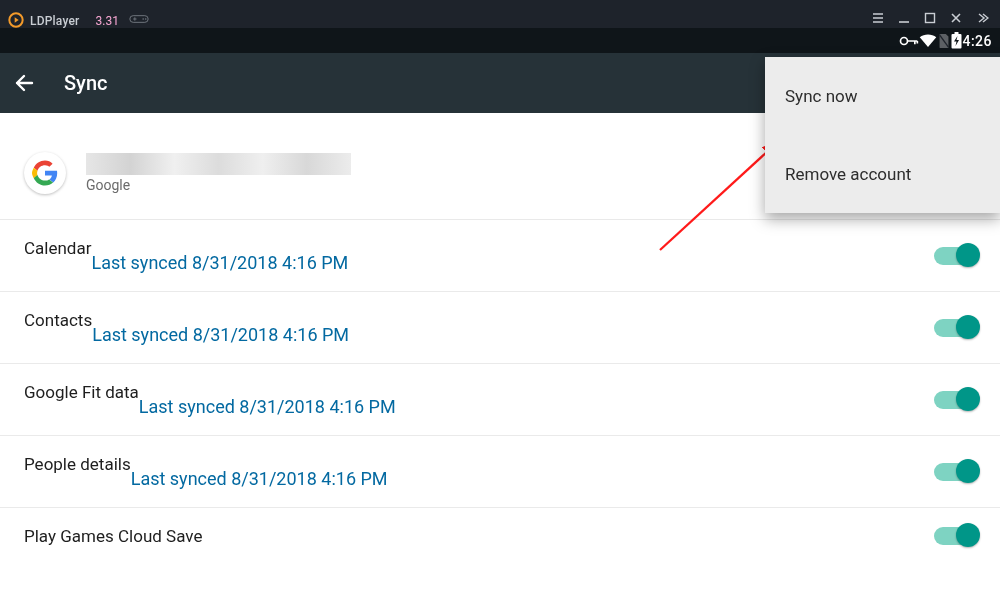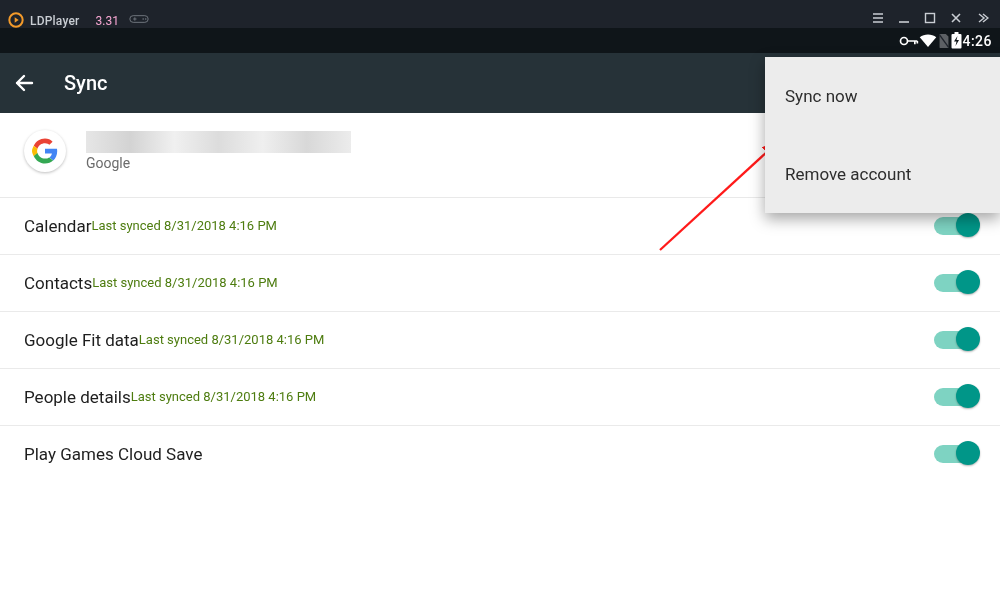--- a/index.html
+++ b/index.html
@@ -19,31 +19,31 @@
   .status-ico svg{display:block}
   .status-time{font-weight:500;letter-spacing:.5px}
   
   .app-bar{height:60px;background:#263238;display:flex;align-items:center;color:#fff;padding:0 8px}
   .back-btn{width:32px;height:32px;display:flex;align-items:center;justify-content:center;margin-right:24px;cursor:pointer;color:#fff}
   .app-title{font-size:20px;font-weight:500}
   
   .popup{position:absolute;top:57px;right:0;width:235px;background:#ececec;box-shadow:0 6px 14px rgba(0,0,0,.35);z-index:50}
   .popup-item{height:56px;display:flex;align-items:center;padding:11px 20px;font-size:17px;color:#2d2d2d;cursor:pointer}
   
-  .account-row{display:flex;align-items:center;height:72px;padding:2px 20px 10px 24px;border-bottom:1px solid #e9e9e9}
+  .account-row{display:flex;align-items:center;height:72px;padding:24px 20px 10px 24px;border-bottom:1px solid #e9e9e9}
   .g-badge{width:42px;height:42px;border-radius:50%;background:#fff;box-shadow:0 1px 3px rgba(0,0,0,.25);display:flex;align-items:center;justify-content:center;margin-right:20px}
   .blurred-name{width:265px;height:22px;background:linear-gradient(90deg,#e6e6e6,#d3d3d3,#f0f0f0,#dcdcdc,#efefef,#d8d8d8,#ececec);filter:blur(.3px)}
   .sub-label{color:#6b6b6b;font-size:14px;margin-top:2px}
   
   .sync-list{}
   .sync-item{display:flex;align-items:center;justify-content:space-between;padding:18px 24px;border-bottom:1px solid #eaeaea}
   .sync-item:last-child{border-bottom:none}
   .sync-texts{display:flex;}
   .sync-title{font-size:17px;color:#1e1e1e}
-  .sync-sub{font-size:13px;color:#4d7c0f;margin-top:2px}
+  .sync-sub{font-size:18px;color:#0369a1;margin-top:14px}
   
   .toggle{position:relative;width:42px;height:18px;cursor:pointer}
   .toggle-track{position:absolute;inset:0;border-radius:10px;background:#7ed3c2}
   .toggle-thumb{position:absolute;top:-4px;right:-4px;width:24px;height:24px;border-radius:50%;background:#009688;box-shadow:0 1px 2px rgba(0,0,0,.3)}
   
   .arrow-svg{position:absolute;z-index:40;pointer-events:none}
 </style>
 </head>
 <body>
 <div class="window">

